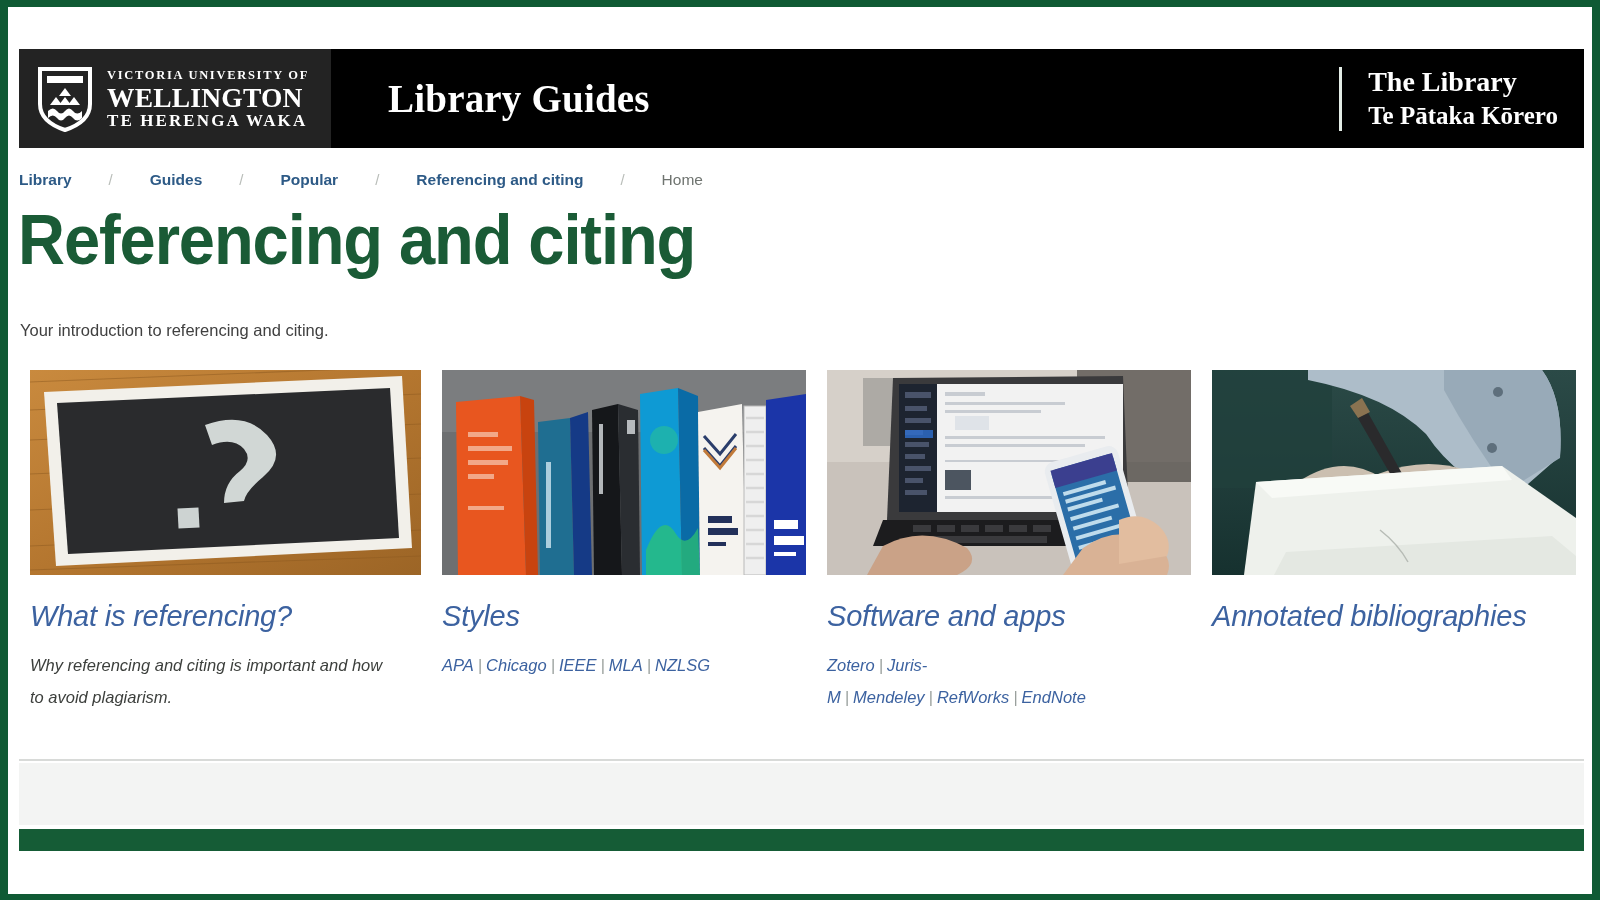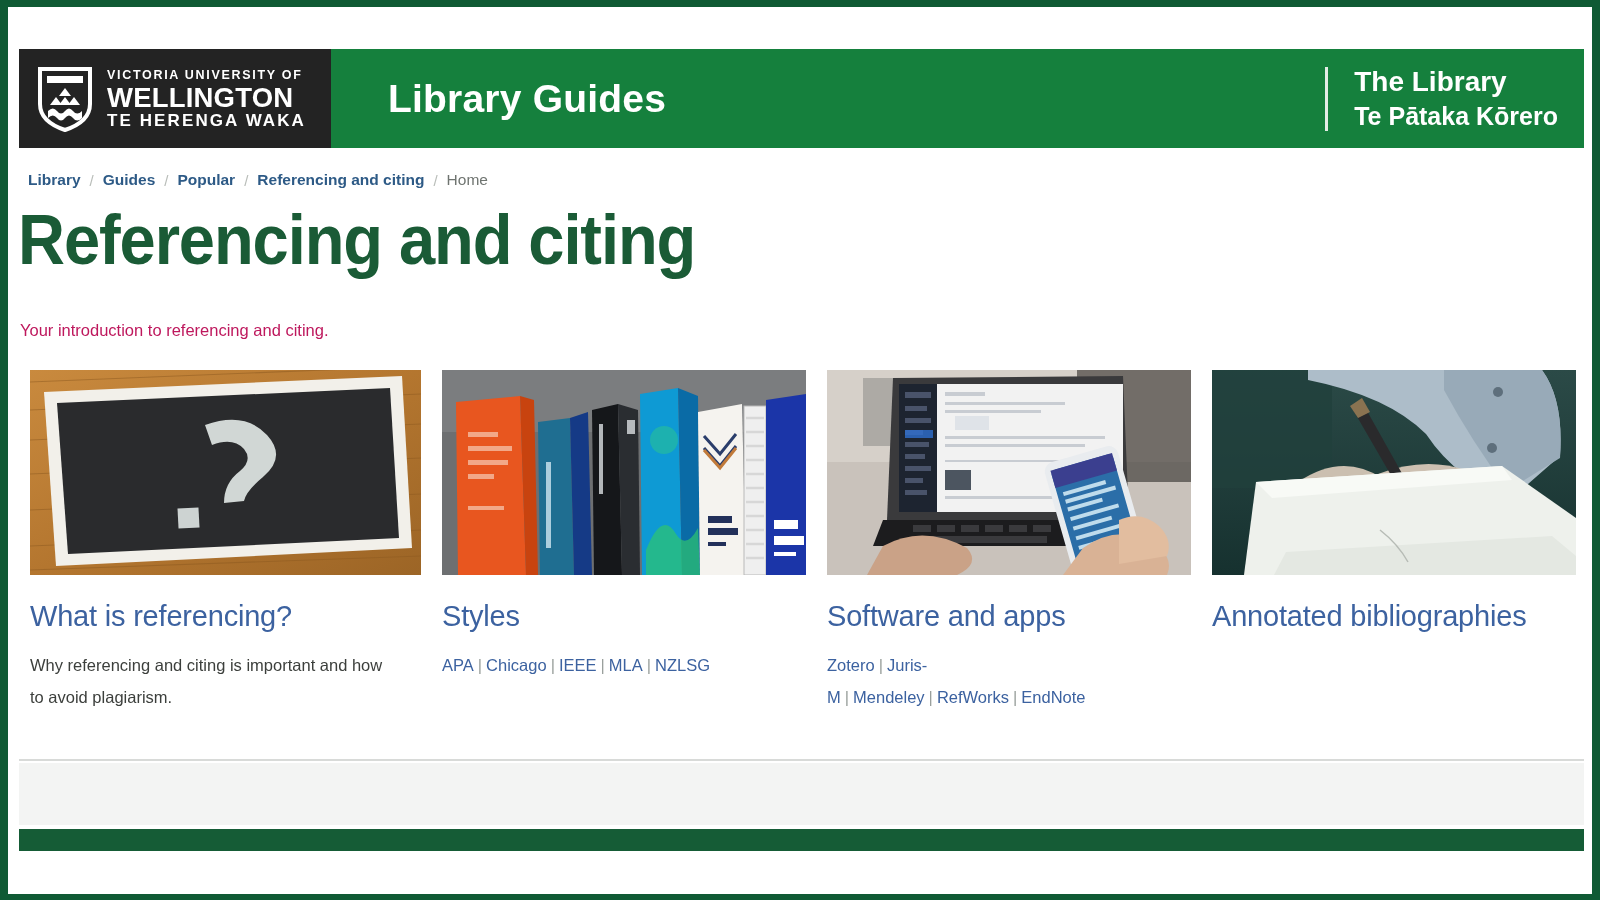--- a/index.html
+++ b/index.html
@@ -23,21 +23,22 @@
   }
 
   
   .header-wrap {
     position:absolute; top:42px; left:11px; right:8px; height:99px;
   }
   .header-bar {
     position:relative;
     display:flex; align-items:stretch;
     height:99px;
-    background:#15803d;
+    background:#000000;
+    font-family:Liberation Serif, serif;
   }
   .logo-block {
     width:312px; flex:0 0 312px;
     background:#232323;
     display:flex; align-items:center;
     padding-left:18px;
     gap:14px;
   }
   .shield { width:56px; height:66px; flex:0 0 56px; }
   .logo-text { display:flex; flex-direction:column; line-height:1; }
@@ -69,52 +70,53 @@
   }
   .hr-divider {
     width:3px; height:64px; background:#e3ece6; margin-right:26px;
   }
   .hr-lines { display:flex; flex-direction:column; justify-content:center; }
   .hr-l1 { color:#ffffff; font-size:28px; font-weight:700; line-height:1.28; }
   .hr-l2 { color:#ffffff; font-size:25px; font-weight:600; line-height:1.3; }
 
   
   .breadcrumb {
-    position:absolute; top:164px; left:20px;
-    display:flex; align-items:center;
+    position:absolute; top:164px; left:11px;
+    display:flex; align-items:flex-start;
     font-size:15.5px;
+    gap:28px;
   }
   .crumb { color:#2d5a86; text-decoration:none; font-weight:600; }
   .crumb.current { color:#6f7470; font-weight:400; }
   .crumb-sep { color:#b9bdb9; margin:0 9px; font-size:15px; }
 
   
   .page-title {
     position:absolute; top:195px; left:10px;
     color:#1a5b36;
     font-size:70px;
     font-weight:800;
     letter-spacing:-1.2px;
     font-family:"Liberation Sans Narrow","Liberation Sans", sans-serif;
     transform:scaleX(0.93);
     transform-origin:left center;
     line-height:1.1;
     white-space:nowrap;
   }
   .intro {
     position:absolute; top:314px; left:12px;
-    font-size:16.5px; color:#be185d;
+    font-size:16.5px; color:#404040;
   }
 
   
   .cards {
     position:absolute; top:363px; left:22px; right:16px;
     display:flex;
   }
-  .card { position:relative; }
+  .card { position:relative;font-style:italic; }
   .card.c1 { width:391px; margin-right:21px; }
   .card.c2 { width:364px; margin-right:21px; }
   .card.c3 { width:364px; margin-right:21px; }
   .card.c4 { width:364px; }
 
   .card-img {
     width:100%; height:205px;
     overflow:hidden; position:relative;
     background:#cfcfcf;
   }

